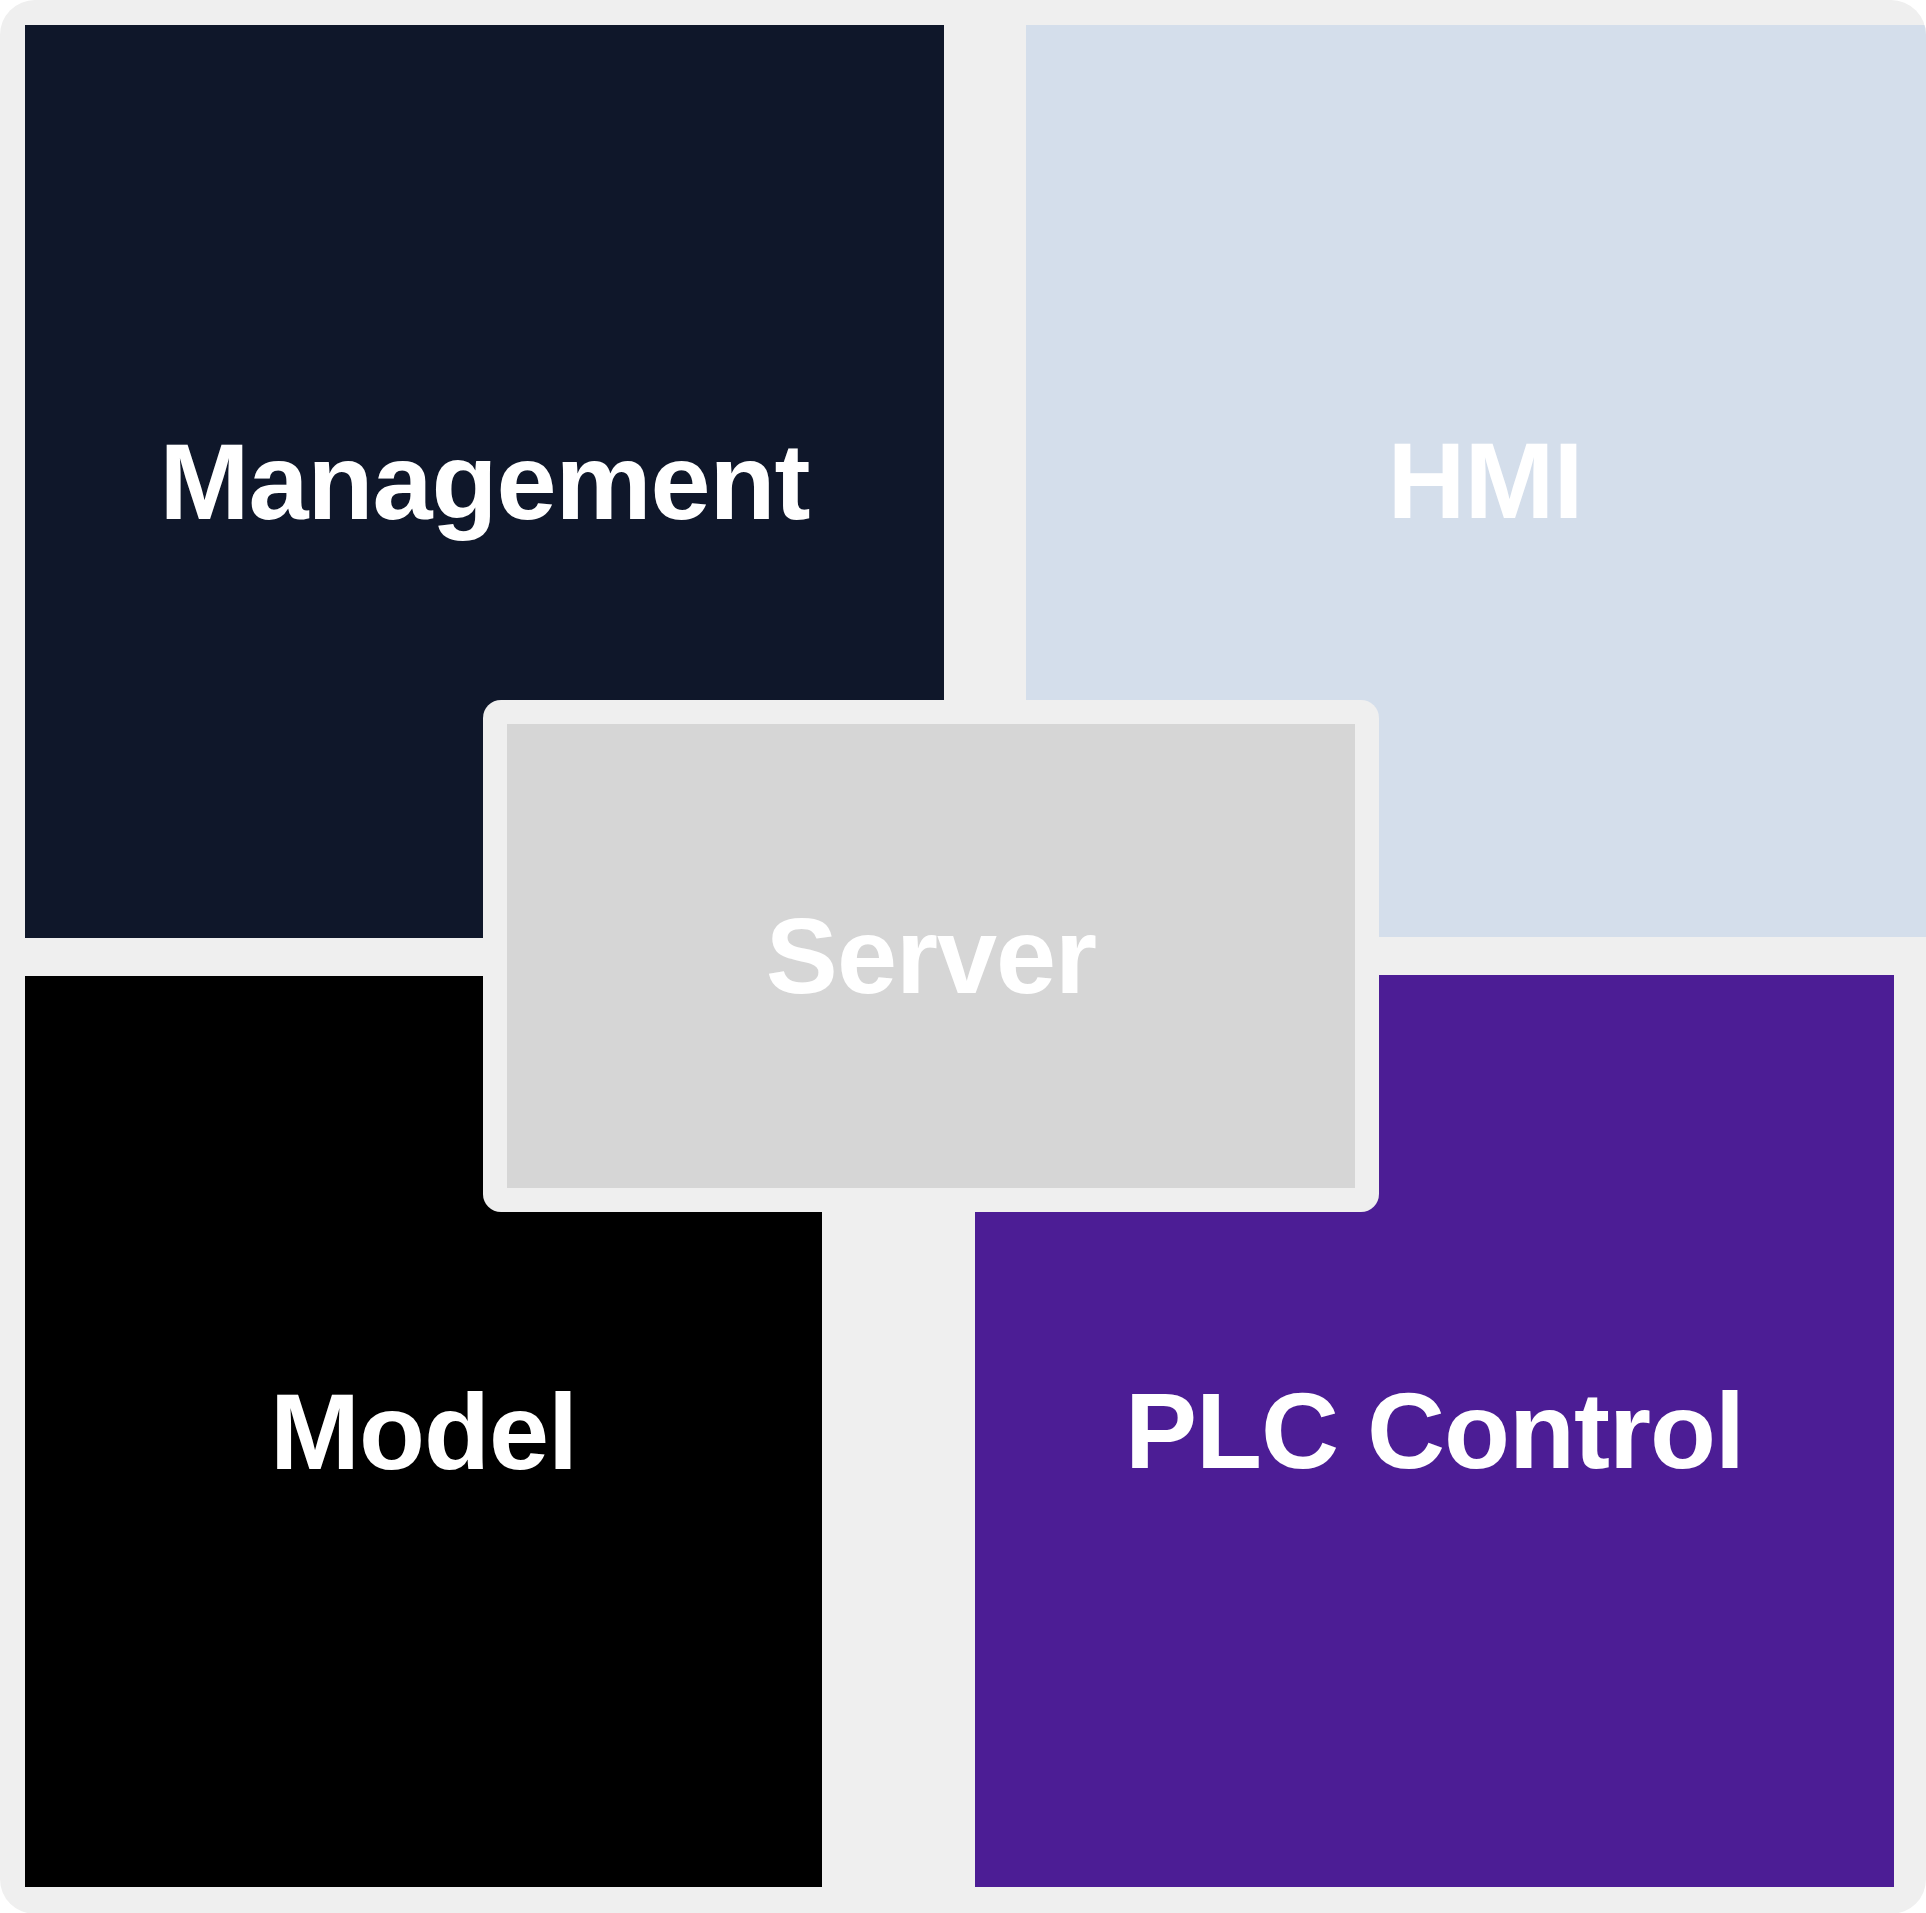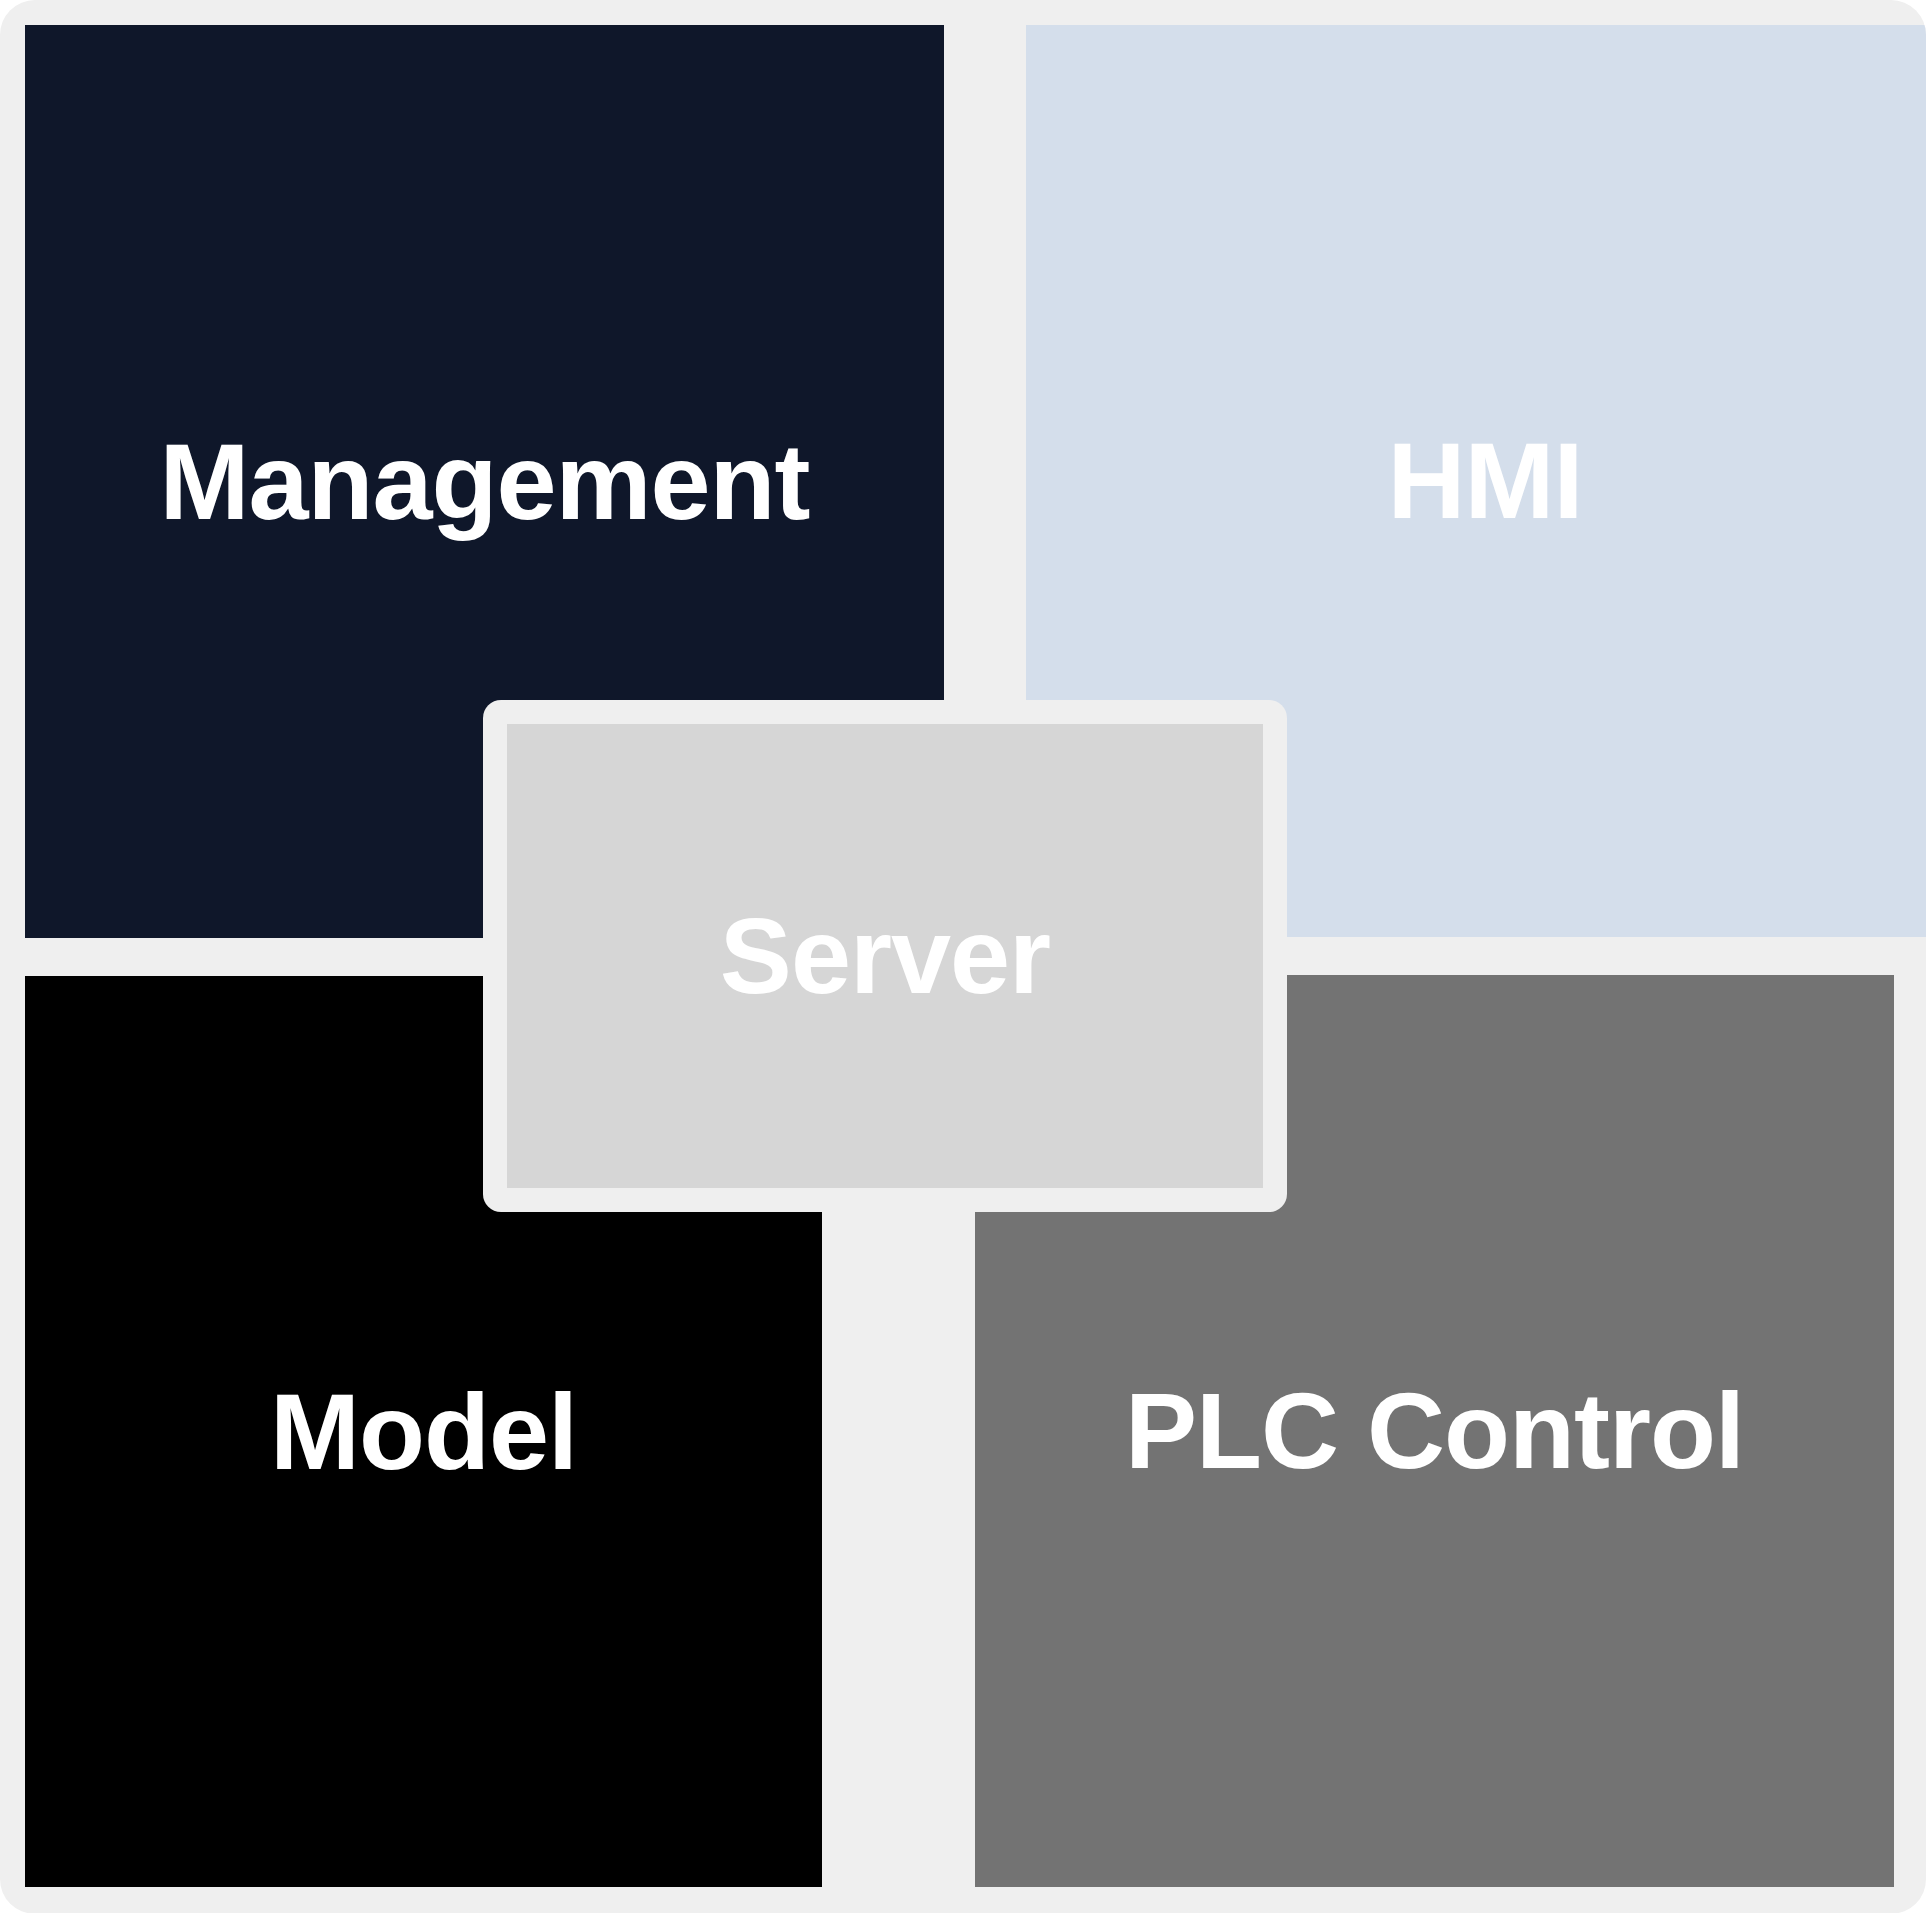--- a/index.html
+++ b/index.html
@@ -56,30 +56,30 @@
     width: 797px;
     height: 911px;
     background: #000000;
   }
   #q-model .qlabel { font-size: 108px; }
   #q-plc {
     left: 975px;
     top: 975px;
     width: 919px;
     height: 912px;
-    background: #737373;
+    background: #4c1d95;
   }
   #q-plc .qlabel { font-size: 108px; }
 
   
   #server-wrapper {
     position: absolute;
     left: 483px;
     top: 700px;
-    width: 804px;
+    width: 896px;
     height: 512px;
     background: #efefef;
     border-radius: 18px;
     box-sizing: border-box;
     padding: 24px;
     display: flex;
     align-items: flex-end;
     justify-content: center;
   }
   #server-box {

